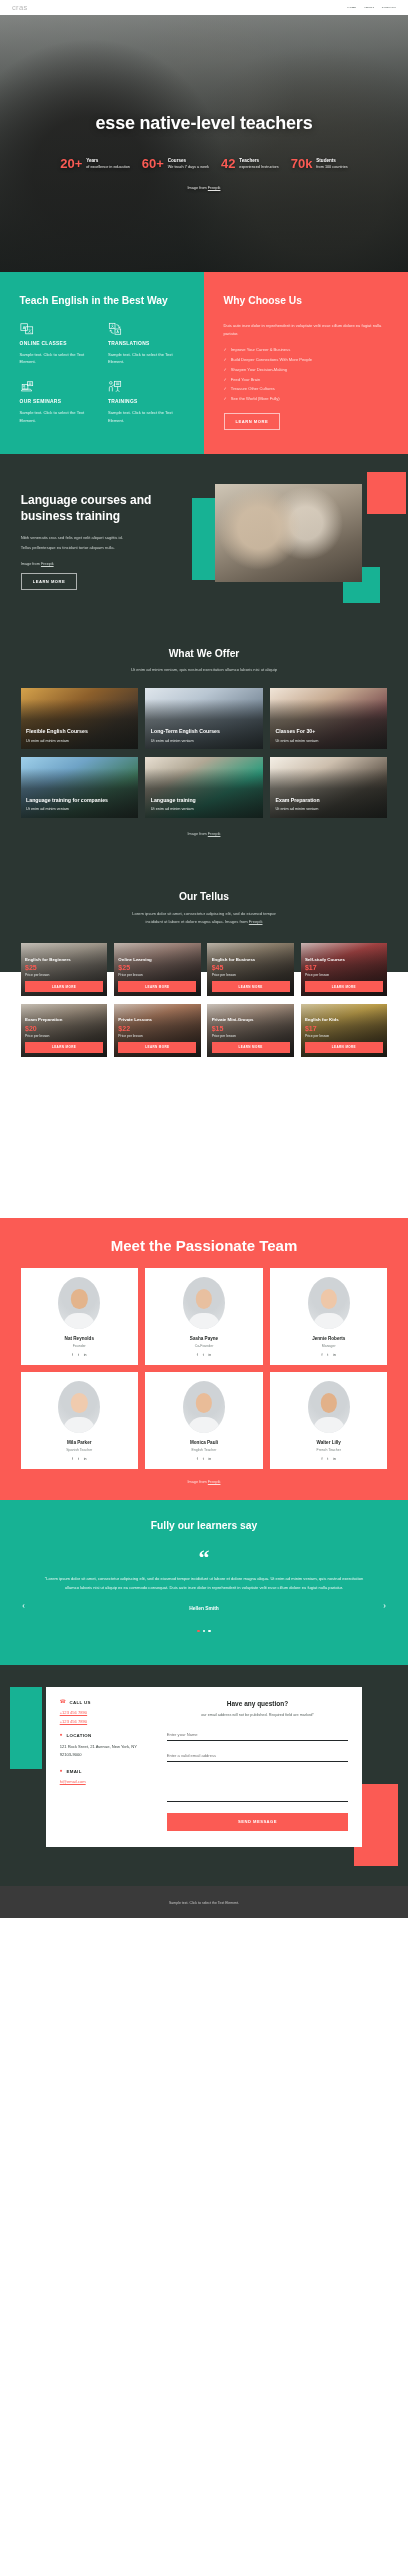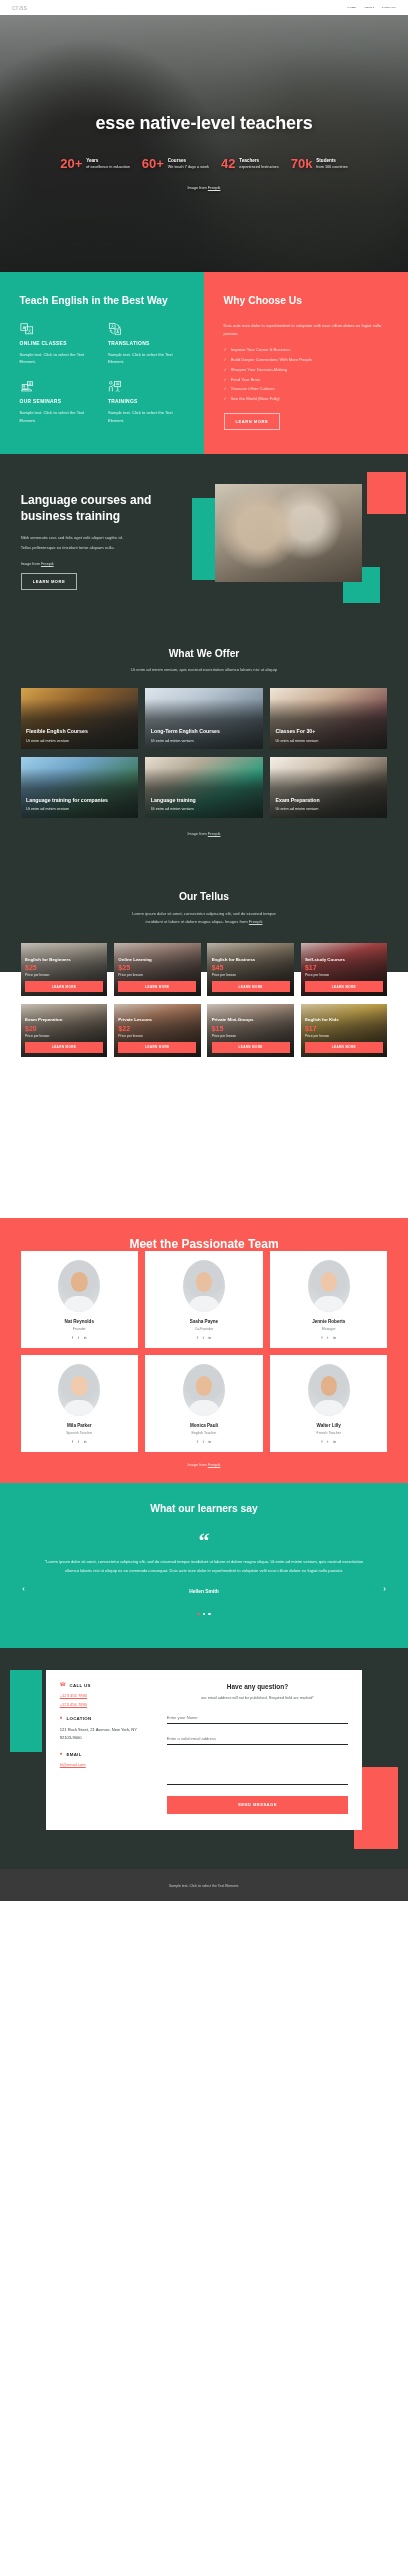--- a/index.html
+++ b/index.html
@@ -258,21 +258,21 @@
   .trusted-top { display: flex; gap: 19.6px; align-items: flex-start; }
   .trusted-h { width: 174px; font-size: 9.3px; font-weight: 700; line-height: 1.25; color: #1d211f; }
   .trusted-p { flex: 1; font-size: 4.1px; line-height: 2.1; color: #5d6663; padding-top: 2.2px; }
   .logos { margin-top: 22px; display: flex; justify-content: space-between; align-items: flex-start; }
   .logo-item { text-align: center; width: 46px; }
   .logo-item svg { height: 14px; display: block; margin: 0 auto 3.8px; }
   .logo-item span { font-size: 2.7px; letter-spacing: 0.9px; color: #6f7875; font-weight: 700; }
 
   
   .team { background: #fb5b54; padding: 19.6px 20.7px 16.3px; }
-  .team-h { color: #fff; font-size: 12px; font-weight: 700; text-align: center; }
+  .team-h { color: #fff; font-size: 15px; font-weight: 700; text-align: center; margin-bottom: 14px; }
   .team-grid { display: grid; grid-template-columns: repeat(3, 1fr); gap: 7.6px; }
   .tcard { background: #fff; padding: 8.7px 5.4px 7.6px; text-align: center; }
   .avatar {
     width: 42px; height: 52px; margin: 0 auto 7.6px;
     border-radius: 50%;
     background: radial-gradient(circle at 50% 34%, #cfd3d6 0 44%, #e3e6e8 100%);
     position: relative; overflow: hidden;
   }
   .avatar .head {
     position: absolute; left: 50%; top: 24%; transform: translateX(-50%);
@@ -821,21 +821,21 @@
             <span>in</span>
           </div>
       </div>
     </div>
     <div class="team-credit">
       <span>Image from </span><u>Freepik</u>
     </div>
   </div>
 
   <div class="testi">
-    <div class="testi-h">What our learners say</div>
+    <div class="testi-h">Fully our learners say</div>
     <div class="quote-mark">“</div>
     <div class="testi-body">
       <div class="arrow l">‹</div>
       <div class="arrow r">›</div>
       <div class="testi-text">"Lorem ipsum dolor sit amet, consectetur adipiscing elit, sed do eiusmod tempor incididunt ut labore et dolore magna aliqua. Ut enim ad minim veniam, quis nostrud exercitation ullamco laboris nisi ut aliquip ex ea commodo consequat. Duis aute irure dolor in reprehenderit in voluptate velit esse cillum dolore eu fugiat nulla pariatur.</div>
       <div class="testi-name">Hellen Smith</div>
     </div>
     <div class="dots">
       <div class="dot active"></div>
       <div class="dot"></div>

